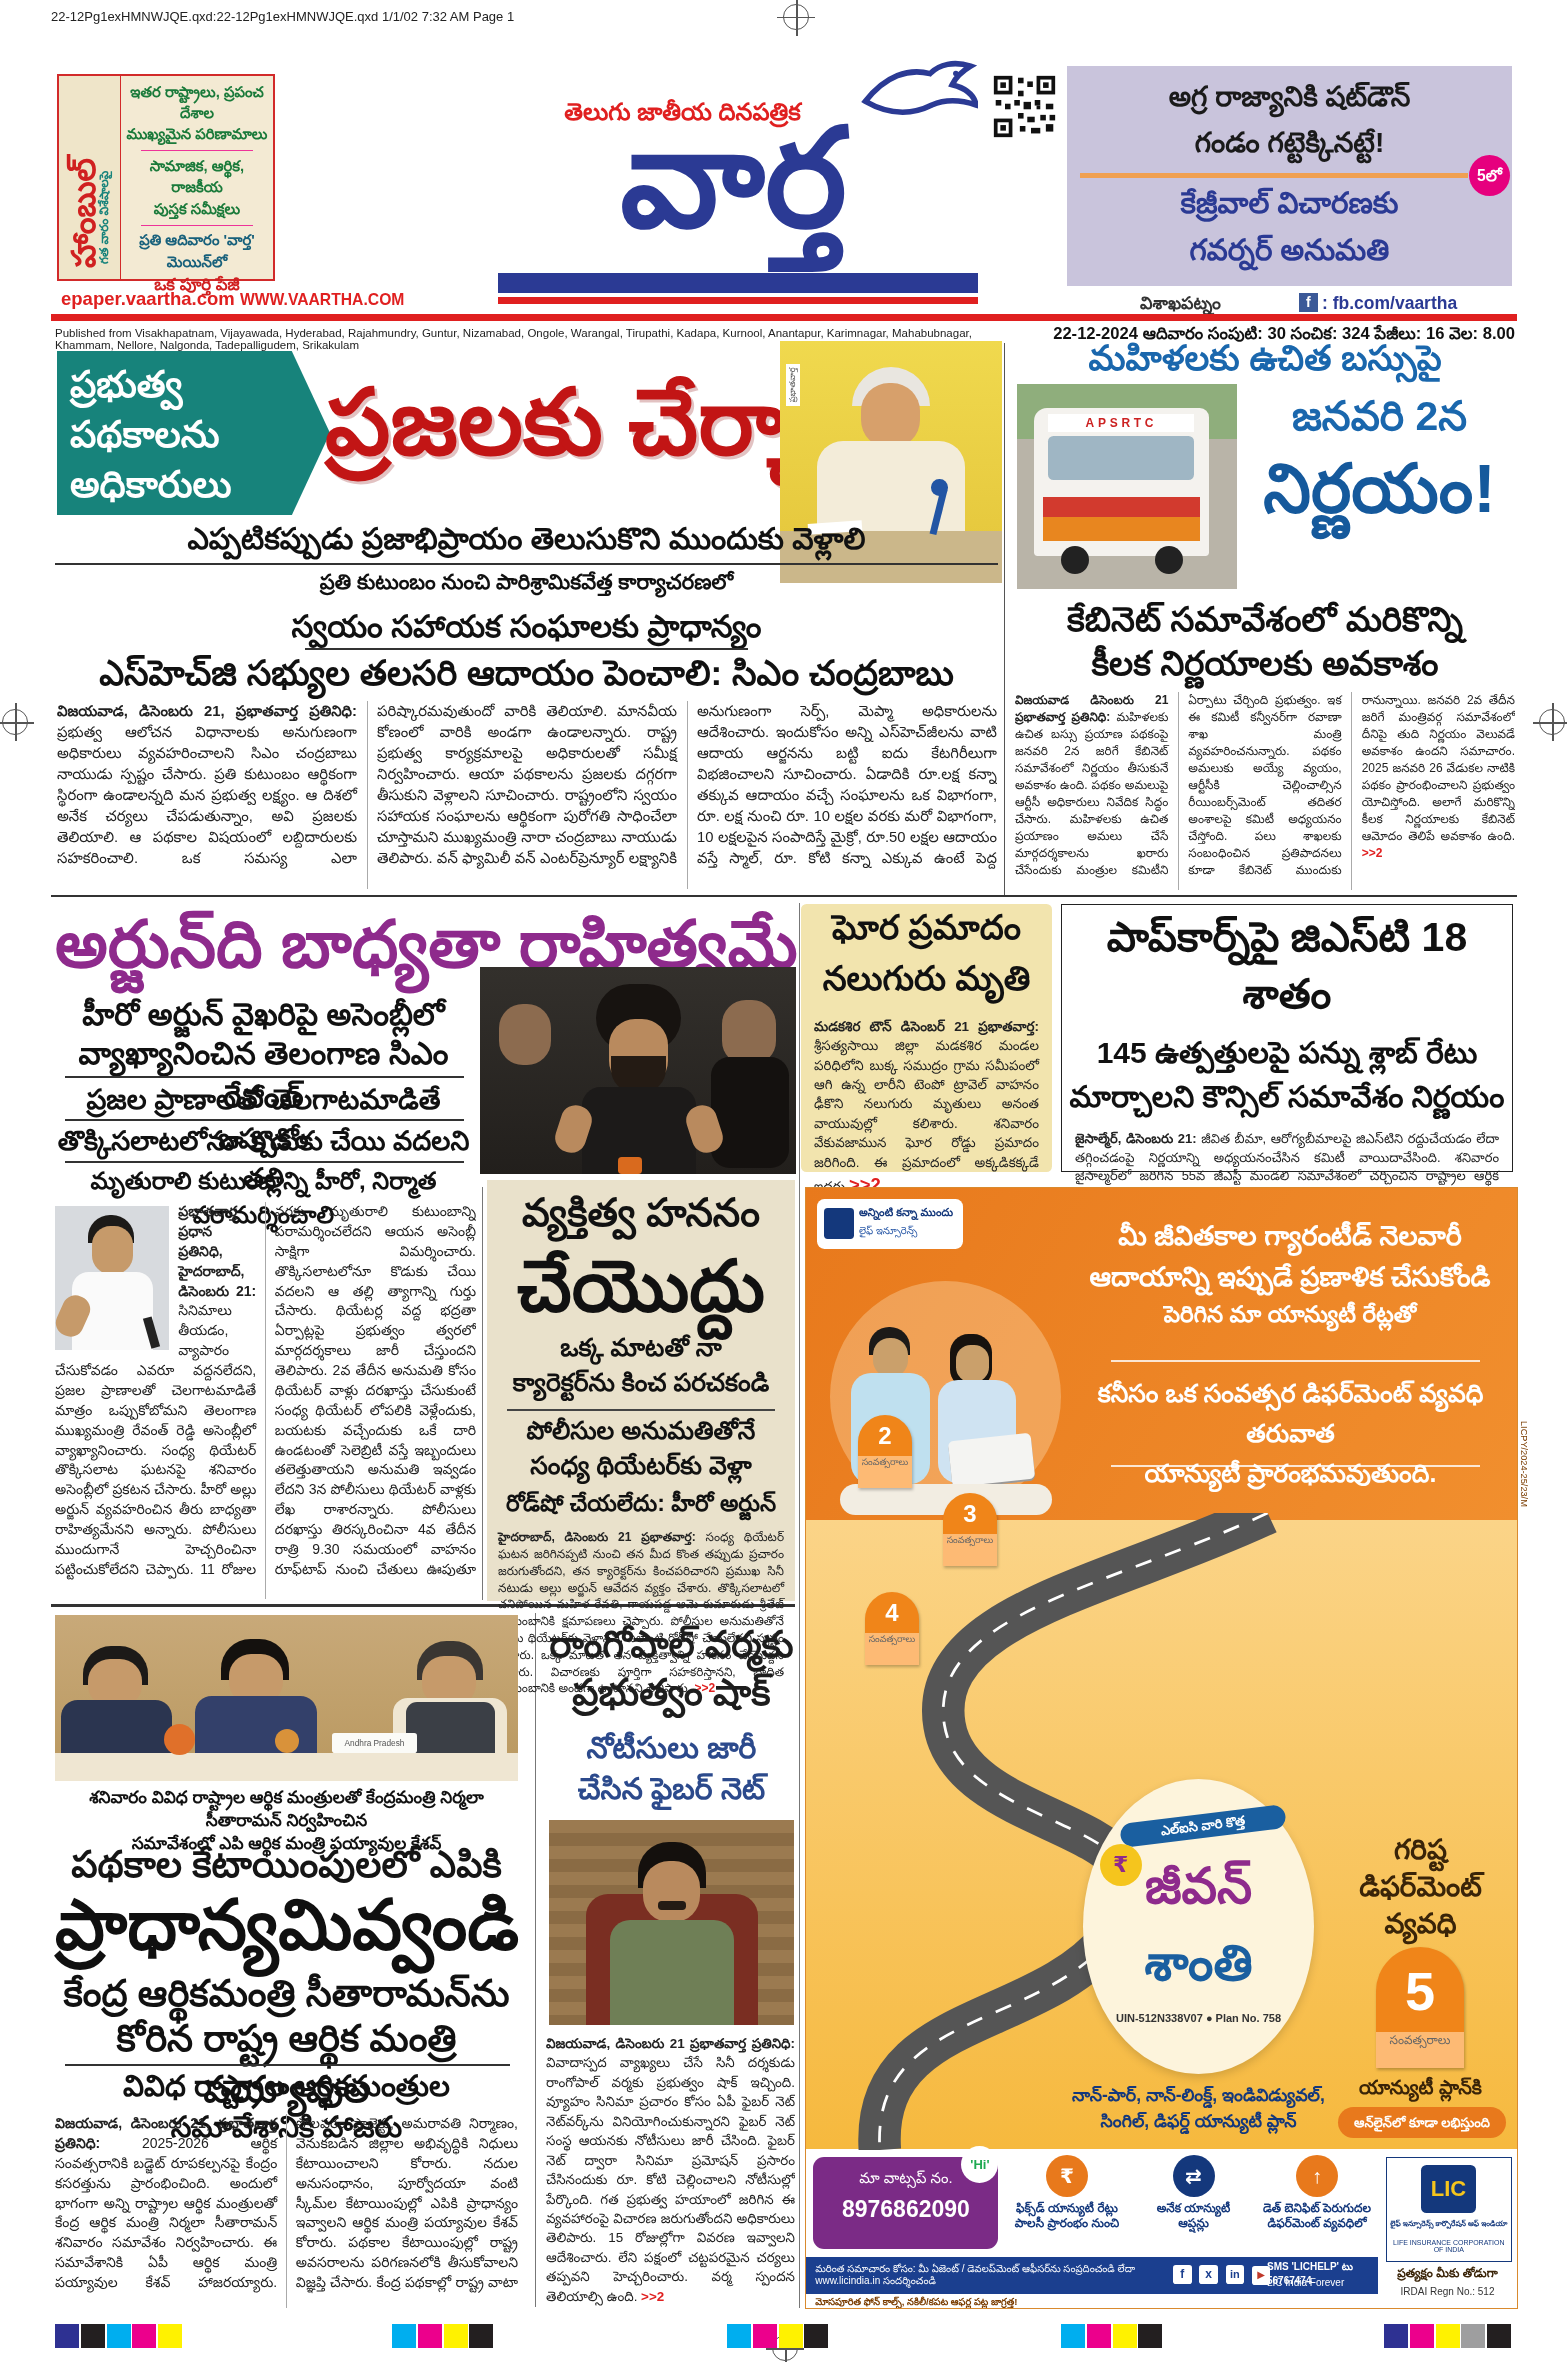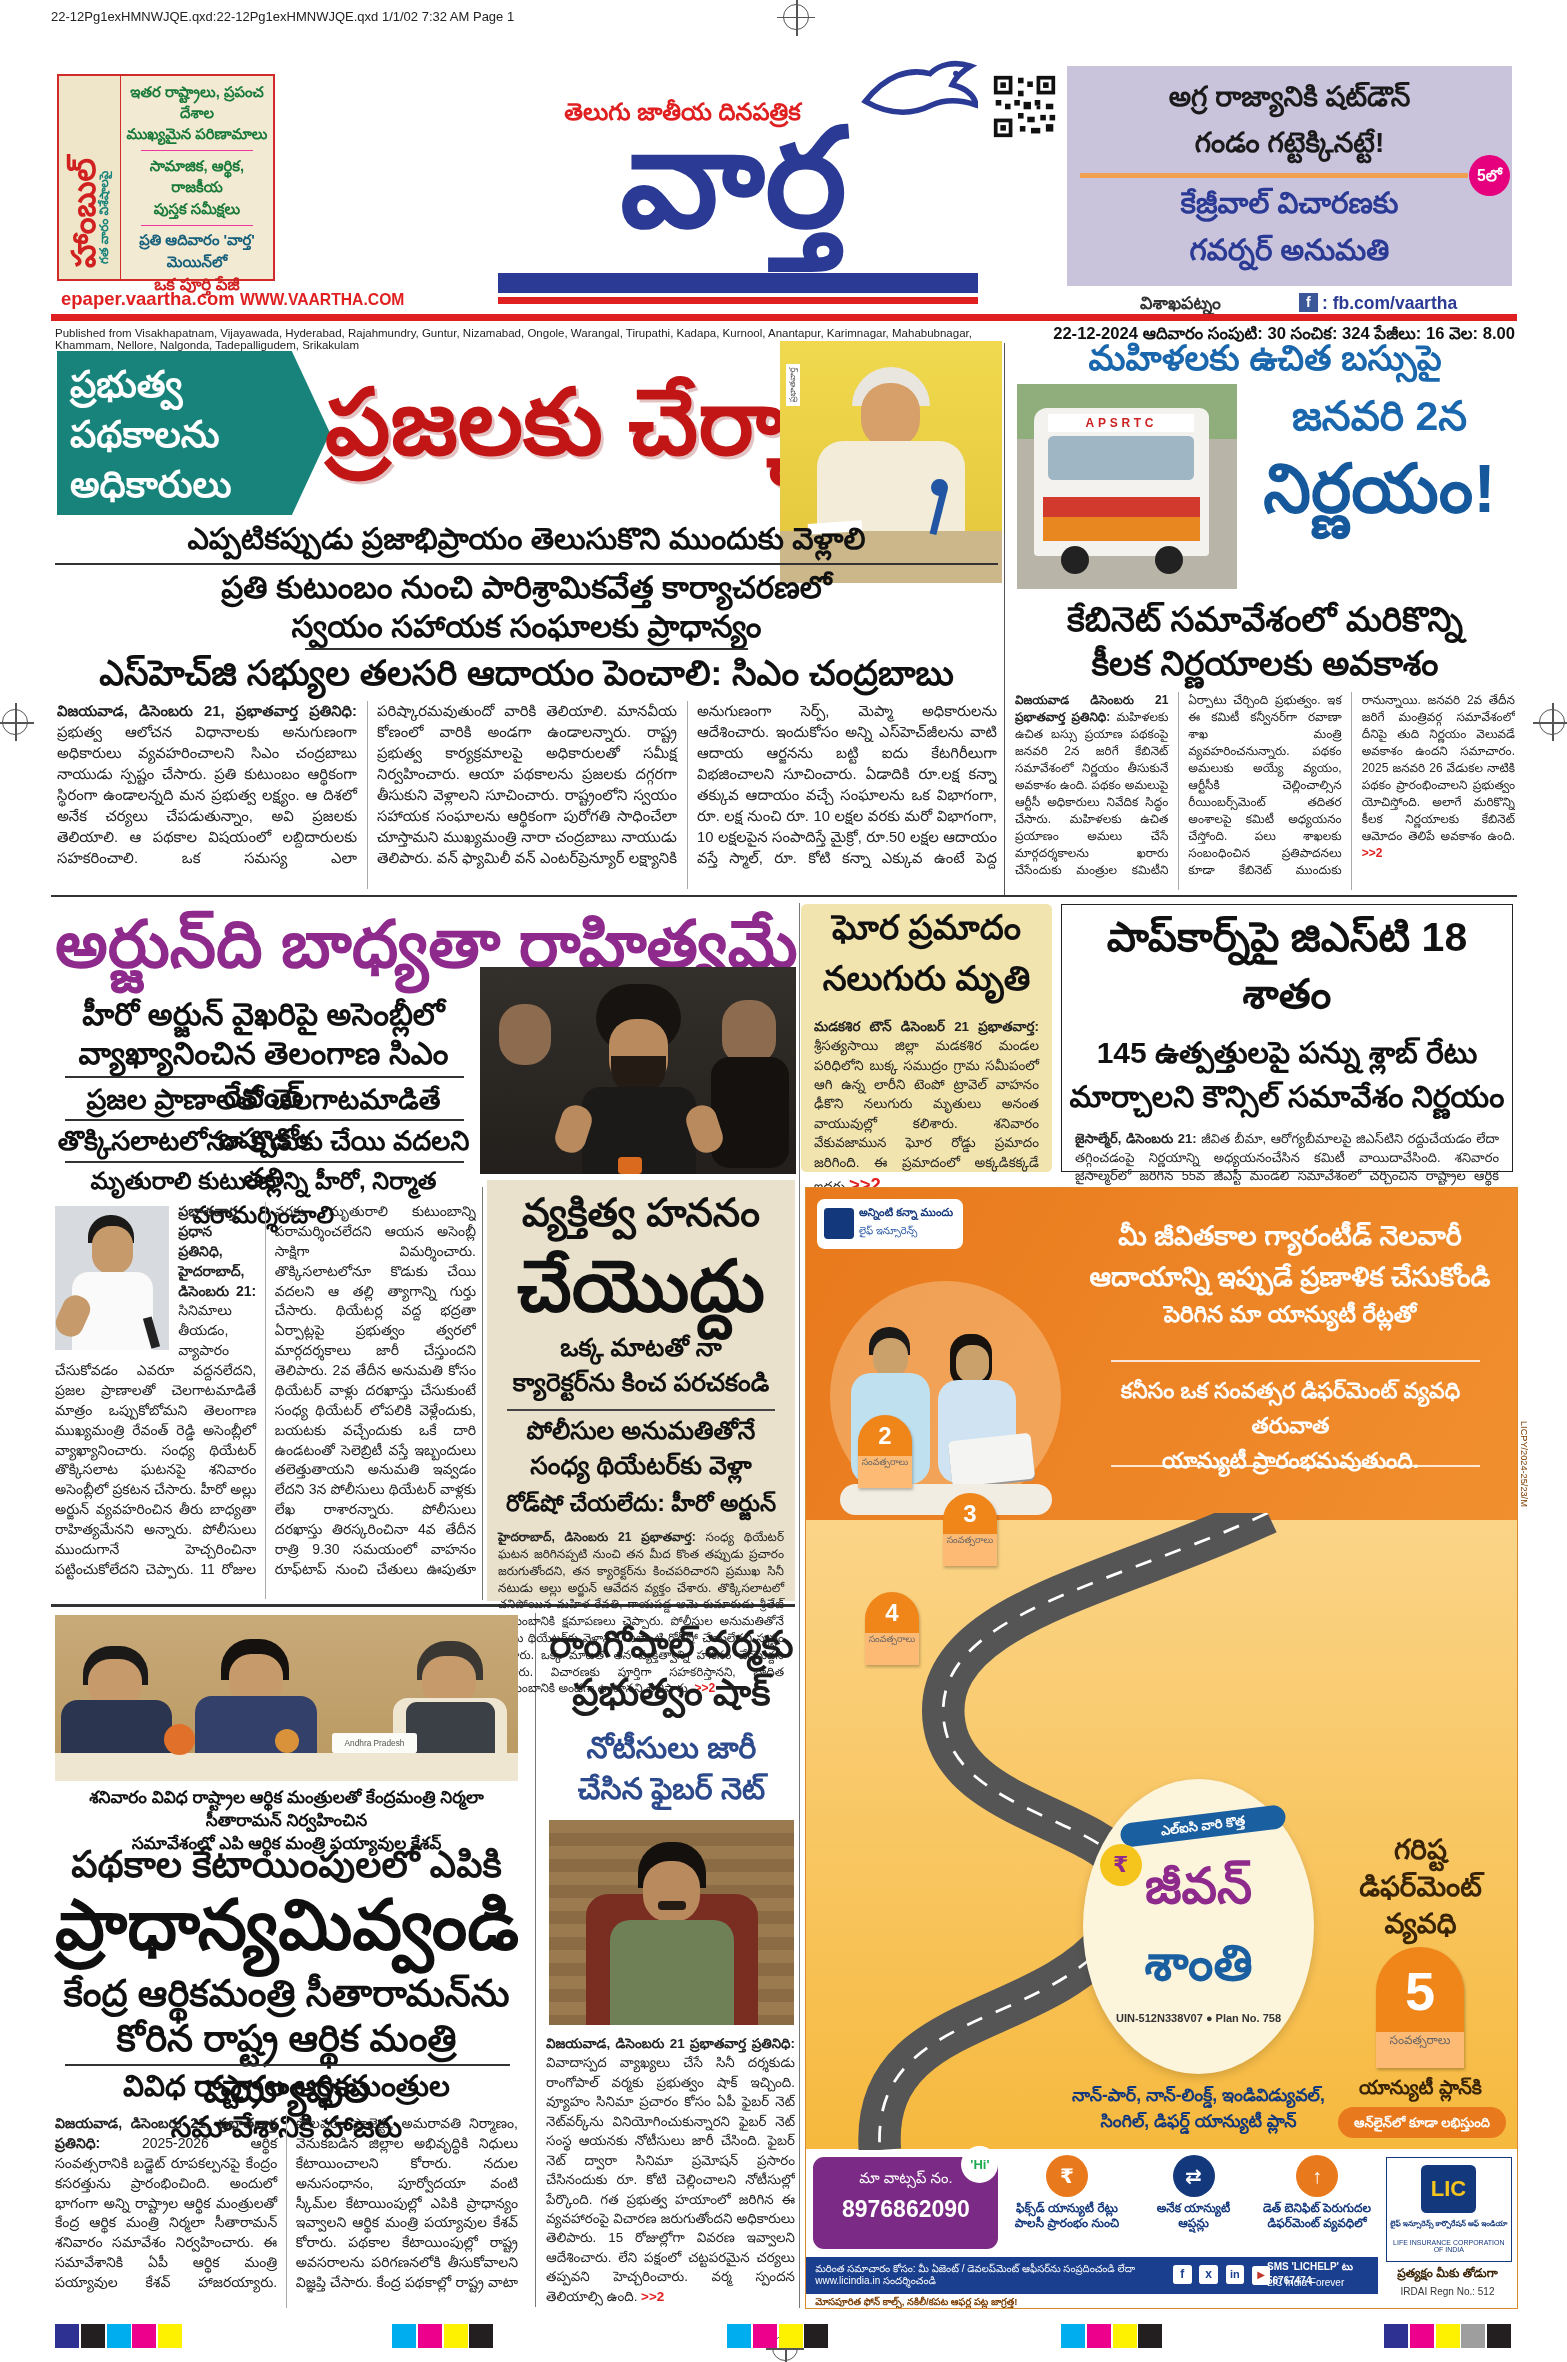--- a/index.html
+++ b/index.html
@@ -135,21 +135,21 @@
     <div class="abs" style="left:37px;top:100px;width:148px;height:102px;border-radius:26px 26px 0 0;background:#f3ecd9;"></div>
     <div class="abs" style="left:0;top:190px;width:222px;height:52px;background:#cbb78a;"></div>
     <div class="abs" style="left:28px;top:181px;width:54px;height:11px;background:#fff;transform:rotate(-4deg);"></div>
     <div class="abs" style="left:155px;top:148px;width:7.4px;height:46px;background:#2255a4;transform:rotate(14deg);"></div>
     <div class="abs" style="left:151px;top:138px;width:16.6px;height:16.6px;border-radius:50%;background:#2255a4;"></div>
     <div class="abs" style="left:5.5px;top:7.4px;background:#fff;padding:0.9px 3.7px;font-size:8.3px;color:#555;transform:rotate(-90deg);transform-origin:left top;top:65px;">ప్రభాతవార్త</div>
   </div>
 
   <div class="abs b c" style="left:55px;top:522px;width:943px;font-size:30px;color:#111;">ఎప్పటికప్పుడు ప్రజాభిప్రాయం తెలుసుకొని ముందుకు వెళ్లాలి</div>
   <div class="abs rule" style="left:55px;top:563px;width:943px;height:1.8px;"></div>
-  <div class="abs b c" style="left:55px;top:570px;width:943px;font-size:31px;color:#111;">ప్రతి కుటుంబం నుంచి పారిశ్రామికవేత్త కార్యాచరణలో</div>
+  <div class="abs b c" style="left:55px;top:570px;width:943px;font-size:21px;color:#111;">ప్రతి కుటుంబం నుంచి పారిశ్రామికవేత్త కార్యాచరణలో</div>
   <div class="abs b c" style="left:55px;top:609px;width:943px;font-size:31px;color:#111;">స్వయం సహాయక సంఘాలకు ప్రాధాన్యం</div>
   <div class="abs rule" style="left:305px;top:648px;width:443px;height:1.8px;"></div>
   <div class="abs b c" style="left:55px;top:653px;width:943px;font-size:35px;color:#111;">ఎస్‌హెచ్‌జి సభ్యుల తలసరి ఆదాయం పెంచాలి: సిఎం చంద్రబాబు</div>
   <div class="abs bodytxt cols3" style="left:57px;top:701px;width:940px;height:188px;overflow:hidden;">
     <b>విజయవాడ, డిసెంబరు 21, ప్రభాతవార్త ప్రతినిధి:</b>
     <span>ప్రభుత్వ ఆలోచన విధానాలకు అనుగుణంగా అధికారులు వ్యవహరించాలని సిఎం చంద్రబాబు నాయుడు స్పష్టం చేసారు. ప్రతి కుటుంబం ఆర్థికంగా స్థిరంగా ఉండాలన్నది మన ప్రభుత్వ లక్ష్యం. ఆ దిశలో అనేక చర్యలు చేపడుతున్నాం, అవి ప్రజలకు తెలియాలి. ఆ పథకాల విషయంలో లబ్దిదారులకు సహకరించాలి. ఒక సమస్య ఎలా పరిష్కారమవుతుందో వారికి తెలియాలి. మానవీయ కోణంలో వారికి అండగా ఉండాలన్నారు. రాష్ట్ర ప్రభుత్వ కార్యక్రమాలపై అధికారులతో సమీక్ష నిర్వహించారు. ఆయా పథకాలను ప్రజలకు దగ్గరగా తీసుకుని వెళ్లాలని సూచించారు. రాష్ట్రంలోని స్వయం సహాయక సంఘాలను ఆర్థికంగా పురోగతి సాధించేలా చూస్తామని ముఖ్యమంత్రి నారా చంద్రబాబు నాయుడు తెలిపారు. వన్ ఫ్యామిలీ వన్ ఎంటర్‌ప్రెన్యూర్ లక్ష్యానికి అనుగుణంగా సెర్ప్, మెప్మా అధికారులను ఆదేశించారు. ఇందుకోసం అన్ని ఎస్‌హెచ్‌జీలను వాటి ఆదాయ ఆర్జనను బట్టి ఐదు కేటగిరీలుగా విభజించాలని సూచించారు. ఏడాదికి రూ.లక్ష కన్నా తక్కువ ఆదాయం వచ్చే సంఘాలను ఒక విభాగంగా, రూ. లక్ష నుంచి రూ. 10 లక్షల వరకు మరో విభాగంగా, 10 లక్షలపైన సంపాదిస్తే మైక్రో, రూ.50 లక్షల ఆదాయం వస్తే స్మాల్, రూ. కోటి కన్నా ఎక్కువ ఉంటే పెద్ద కేటగిరీలుగా విభజించాలన్నారు. అలాగే వ్యవసాయ, సేవారంగాల వారీగా ఆదాయ వివరాలు ఉండాలని, స్వయం సహాయక సంఘాలను ఎంఎస్‌ఎంఇలుగా రిజిస్ట్రేషన్లు వేగవంతం చేయాలని, తద్వారా కేంద్ర పథకాల కింద అందించే ప్రోత్సాహకాలతో ఆయా సంఘాల సభ్యుల తలసరి ఆదాయం పెరుగుతుందని తెలిపారు. రాష్ట్ర ప్రభుత్వ పథకాలను ప్రతి ఇంటికీ చేర్చడమే అధికారుల బాధ్యత అని స్పష్టం చేసారు. </span>
     
   </div>
 
   <div class="abs b c" style="left:1015px;top:338px;width:500px;font-size:35px;color:#1a67ad;">మహిళలకు ఉచిత బస్సుపై</div>
@@ -324,21 +324,21 @@
       <div class="abs" style="left:138px;top:175px;width:83px;height:46px;background:#f4f4f2;border-radius:5.5px;transform:rotate(-6deg);box-shadow:0 1.8px 0 #999;"></div>
       <div class="abs" style="left:28px;top:222px;width:212px;height:31px;border-radius:16.6px;background:#f2ede2;"></div>
     </div>
 
     <div class="b c w" style="position:absolute;left:268px;top:28px;width:432px;font-size:27px;line-height:1.5;">
       <div>మీ జీవితకాల గ్యారంటీడ్ నెలవారీ</div>
       <div>ఆదాయాన్ని ఇప్పుడే ప్రణాళిక చేసుకోండి</div>
       <div style="font-size:23px;">పెరిగిన మా యాన్యుటీ రేట్లతో</div>
     </div>
     <div class="abs" style="left:305px;top:172px;width:369px;height:1.8px;background:rgba(255,255,255,.8);"></div>
-    <div class="b c w" style="position:absolute;left:277px;top:185px;width:415px;font-size:22px;line-height:1.6;">
+    <div class="b c w" style="position:absolute;left:277px;top:185px;width:415px;font-size:25px;line-height:1.6;">
       <div>కనీసం ఒక సంవత్సర డిఫర్‌మెంట్ వ్యవధి తరువాత</div>
       <div>యాన్యుటీ ప్రారంభమవుతుంది.</div>
     </div>
     <div class="abs" style="left:305px;top:277px;width:369px;height:1.8px;background:rgba(255,255,255,.8);"></div>
 
     <div class="abs" style="left:0;top:332px;width:711px;height:629px;background:linear-gradient(#fbd488,#f6b93e);"></div>
     <svg class="abs" style="left:0;top:325px;" width="517" height="637" viewBox="0 0 560 690">
       <path d="M500,0 C330,80 130,110 150,230 C170,350 430,330 330,460 C250,560 70,540 80,690" fill="none" stroke="#555" stroke-width="46"></path>
       <path d="M500,0 C330,80 130,110 150,230 C170,350 430,330 330,460 C250,560 70,540 80,690" fill="none" stroke="#fff" stroke-width="3" stroke-dasharray="18 16"></path>
     </svg>

